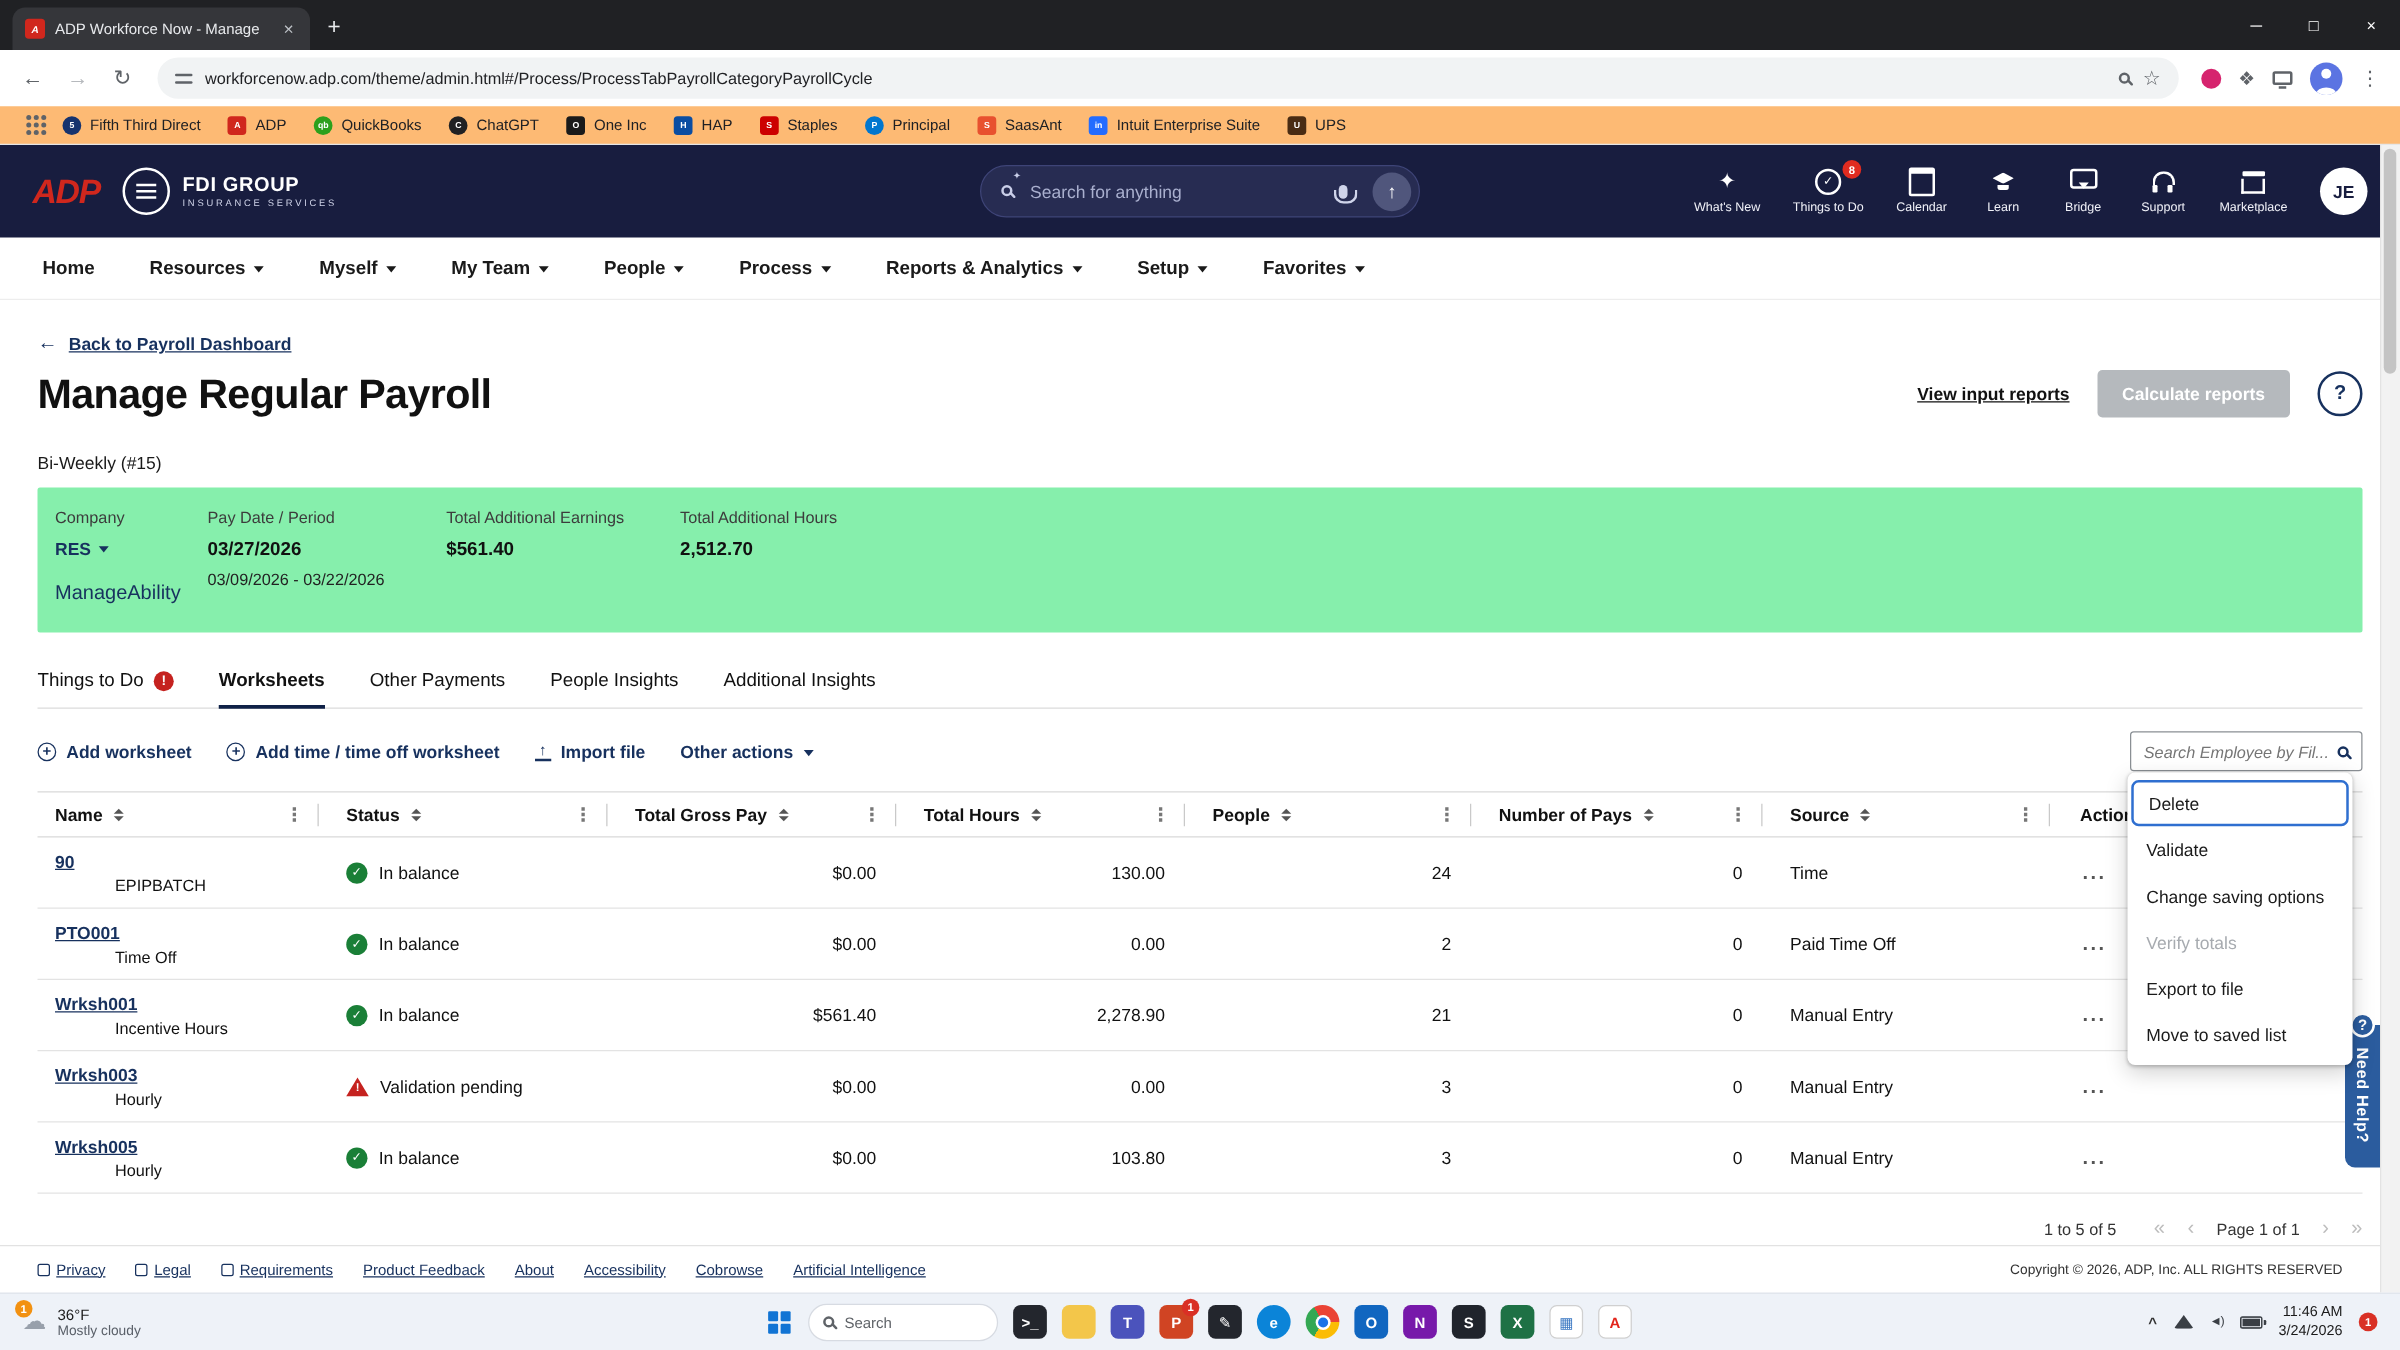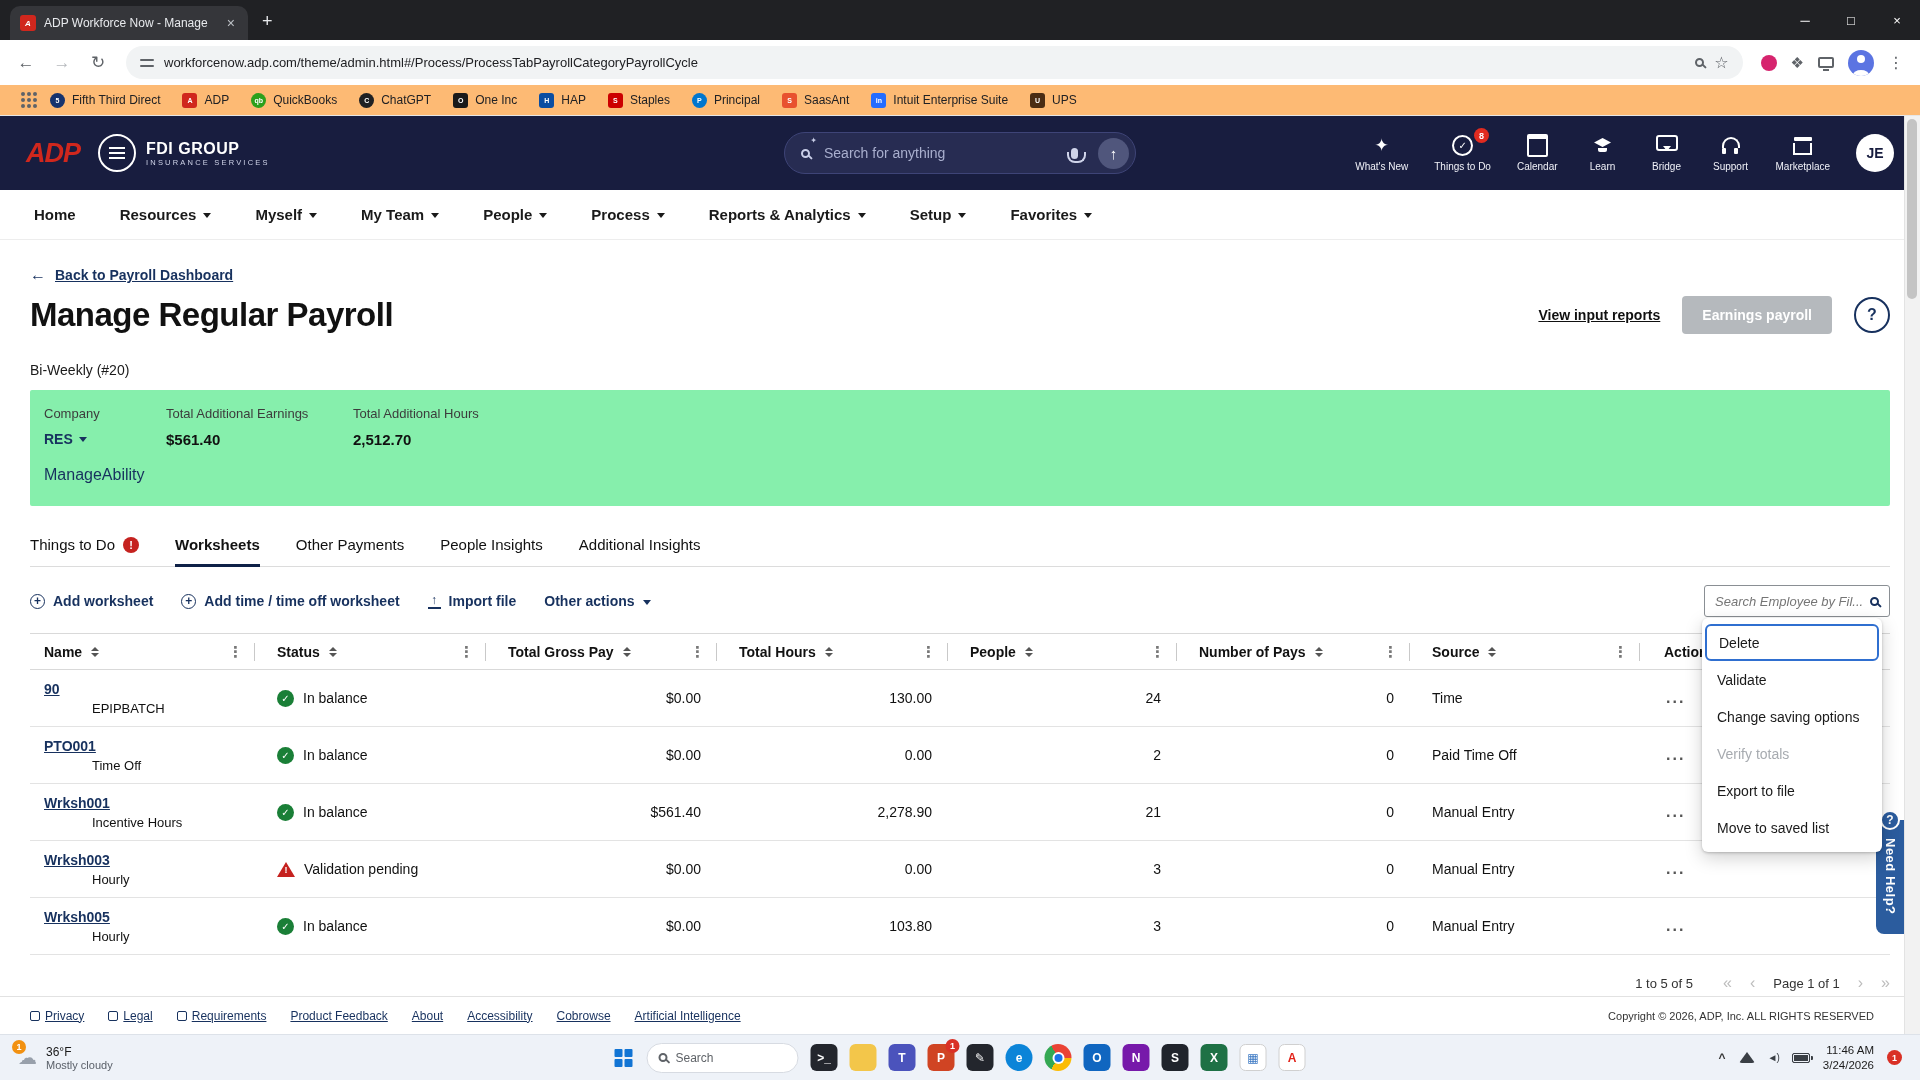--- a/index.html
+++ b/index.html
@@ -430,35 +430,40 @@
     <div class="content">
       <div class="back-row">
         <span class="back-arrow">←</span>
         <a class="back-link">Back to Payroll Dashboard</a>
       </div>
 
       <div class="title-row">
         <h1 class="page-title">Manage Regular Payroll</h1>
         <div class="title-actions">
           <a class="view-reports">View input reports</a>
-          <button class="calc-btn">Earnings payroll</button>
+          <button class="calc-btn">Calculate reports</button>
           <span class="help-btn">?</span>
         </div>
       </div>
 
-      <div class="frequency">Bi-Weekly (#20)</div>
+      <div class="frequency">Bi-Weekly (#15)</div>
 
       <div class="summary">
         <div class="sum-col1">
           <div class="sum-label">Company</div>
           <div class="company-val">
             <span>RES</span>
               <span class="dd-caret"></span>
           </div>
           <div class="company-link">ManageAbility</div>
+        </div>
+        <div class="sum-col2">
+          <div class="sum-label">Pay Date / Period</div>
+          <div class="sum-strong">03/27/2026</div>
+          <div class="sum-sub">03/09/2026 - 03/22/2026</div>
         </div>
         <div class="sum-col3">
           <div class="sum-label">Total Additional Earnings</div>
           <div class="sum-strong">$561.40</div>
         </div>
         <div>
           <div class="sum-label">Total Additional Hours</div>
           <div class="sum-strong">2,512.70</div>
         </div>
       </div>

